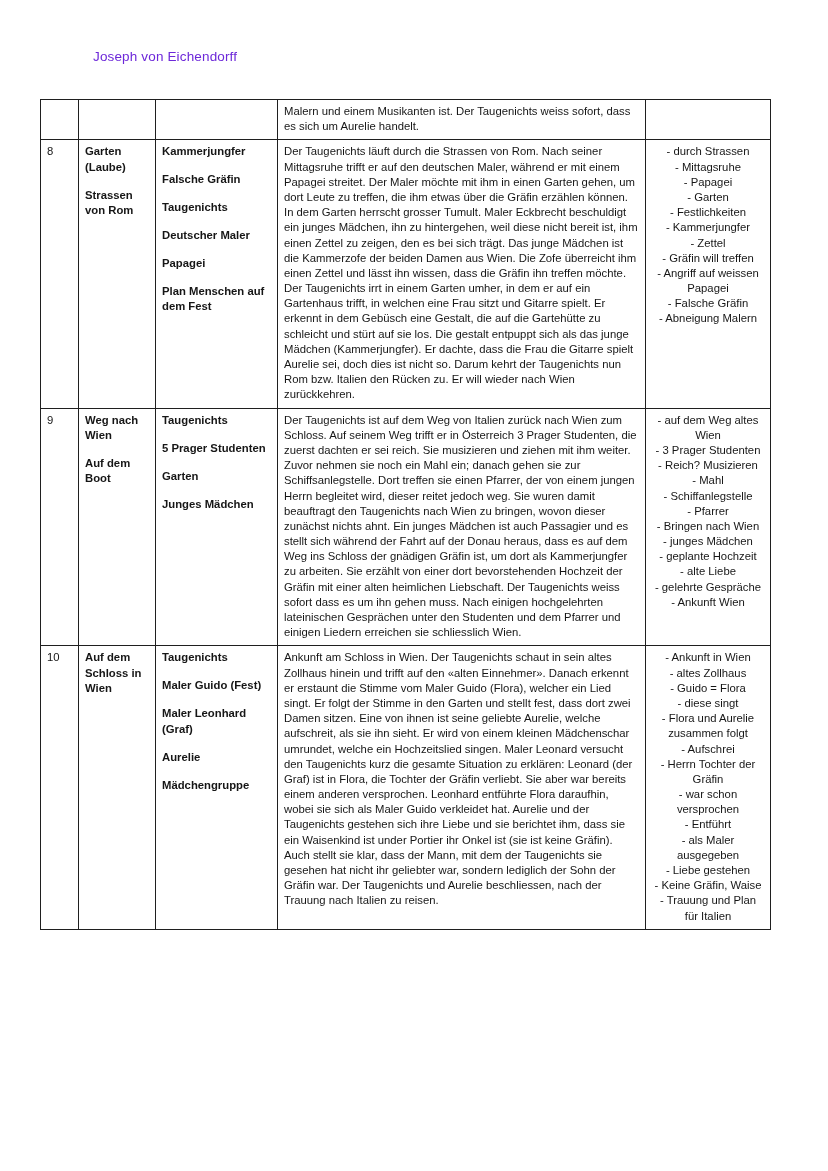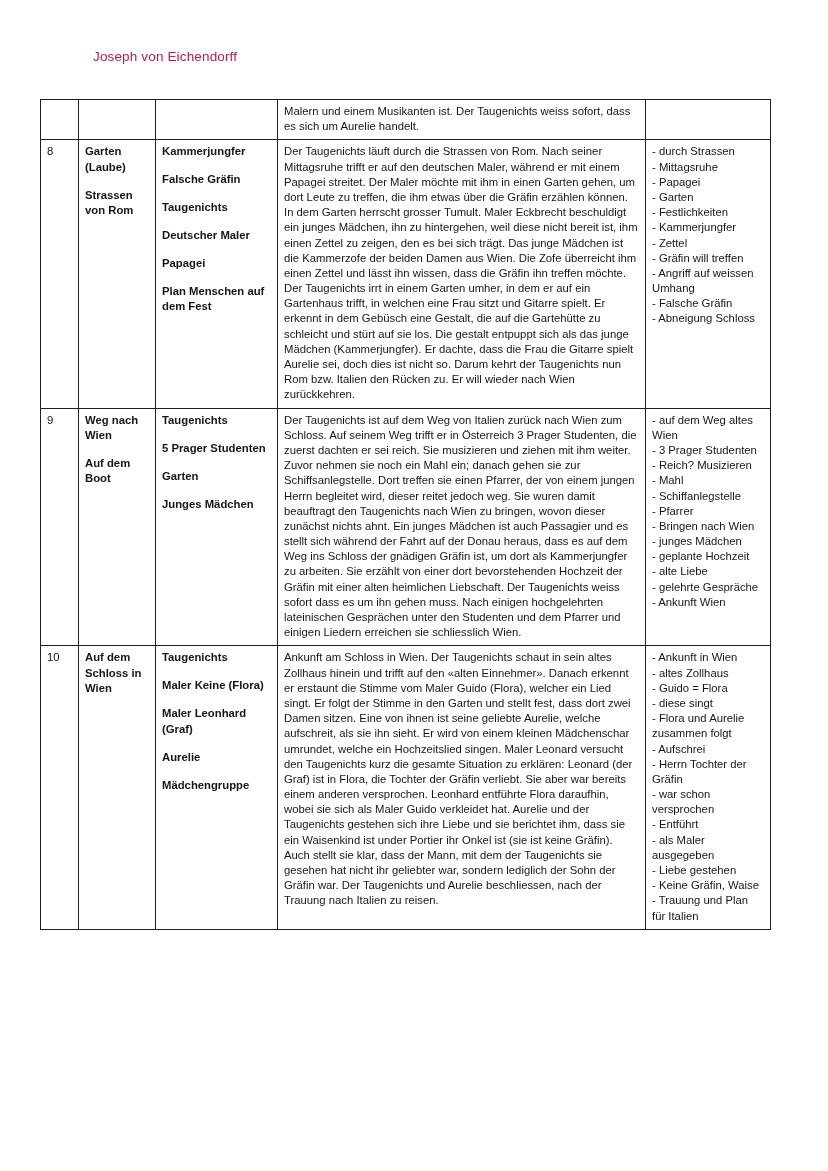--- a/index.html
+++ b/index.html
@@ -21,21 +21,21 @@
     width: 828px;
     height: 1171px;
     box-sizing: border-box;
   }
 
   .doc-header {
     position: absolute;
     left: 93px;
     top: 49px;
     font-size: 13.5px;
-    color: #be185d;
+    color: #6d28d9;
     letter-spacing: 0.15px;
     white-space: nowrap;
   }
 
   .table-wrap {
     position: absolute;
     left: 40px;
     top: 99px;
     width: 730px;
   }
@@ -86,20 +86,21 @@
   }
 
   .blk {
     margin: 0 0 12.8px 0;
   }
   .blk:last-child { margin-bottom: 0; }
 
   .kline {
     margin: 0;
     padding: 0;
+    text-align: center;
   }
 
   .para {
     margin: 0;
   }
 </style>
 </head>
 <body>
 
 <div class="page">
@@ -146,23 +147,23 @@
           </td>
           <td class="keys">
             <p class="kline">- durch Strassen</p>
             <p class="kline">- Mittagsruhe</p>
             <p class="kline">- Papagei</p>
             <p class="kline">- Garten</p>
             <p class="kline">- Festlichkeiten</p>
             <p class="kline">- Kammerjungfer</p>
             <p class="kline">- Zettel</p>
             <p class="kline">- Gräfin will treffen</p>
-            <p class="kline">- Angriff auf weissen Umhang</p>
+            <p class="kline">- Angriff auf weissen Papagei</p>
             <p class="kline">- Falsche Gräfin</p>
-            <p class="kline">- Abneigung Schloss</p>
+            <p class="kline">- Abneigung Malern</p>
           </td>
         </tr>
 
         <tr>
           <td class="num">9</td>
           <td class="place">
             <p class="blk">Weg nach Wien</p>
             <p class="blk">Auf dem Boot</p>
           </td>
           <td class="chars">
@@ -190,21 +191,21 @@
           </td>
         </tr>
 
         <tr>
           <td class="num">10</td>
           <td class="place">
             <p class="blk">Auf dem Schloss in Wien</p>
           </td>
           <td class="chars">
             <p class="blk">Taugenichts</p>
-            <p class="blk">Maler Keine (Flora)</p>
+            <p class="blk">Maler Guido (Fest)</p>
             <p class="blk">Maler Leonhard (Graf)</p>
             <p class="blk">Aurelie</p>
             <p class="blk">Mädchengruppe</p>
           </td>
           <td class="body">
             <p class="para">Ankunft am Schloss in Wien. Der Taugenichts schaut in sein altes Zollhaus hinein und trifft auf den «alten Einnehmer». Danach erkennt er erstaunt die Stimme vom Maler Guido (Flora), welcher ein Lied singt. Er folgt der Stimme in den Garten und stellt fest, dass dort zwei Damen sitzen. Eine von ihnen ist seine geliebte Aurelie, welche aufschreit, als sie ihn sieht. Er wird von einem kleinen Mädchenschar umrundet, welche ein Hochzeitslied singen. Maler Leonard versucht den Taugenichts kurz die gesamte Situation zu erklären: Leonard (der Graf) ist in Flora, die Tochter der Gräfin verliebt. Sie aber war bereits einem anderen versprochen. Leonhard entführte Flora daraufhin, wobei sie sich als Maler Guido verkleidet hat. Aurelie und der Taugenichts gestehen sich ihre Liebe und sie berichtet ihm, dass sie ein Waisenkind ist under Portier ihr Onkel ist (sie ist keine Gräfin). Auch stellt sie klar, dass der Mann, mit dem der Taugenichts sie gesehen hat nicht ihr geliebter war, sondern lediglich der Sohn der Gräfin war. Der Taugenichts und Aurelie beschliessen, nach der Trauung nach Italien zu reisen.</p>
           </td>
           <td class="keys">
             <p class="kline">- Ankunft in Wien</p>
             <p class="kline">- altes Zollhaus</p>

